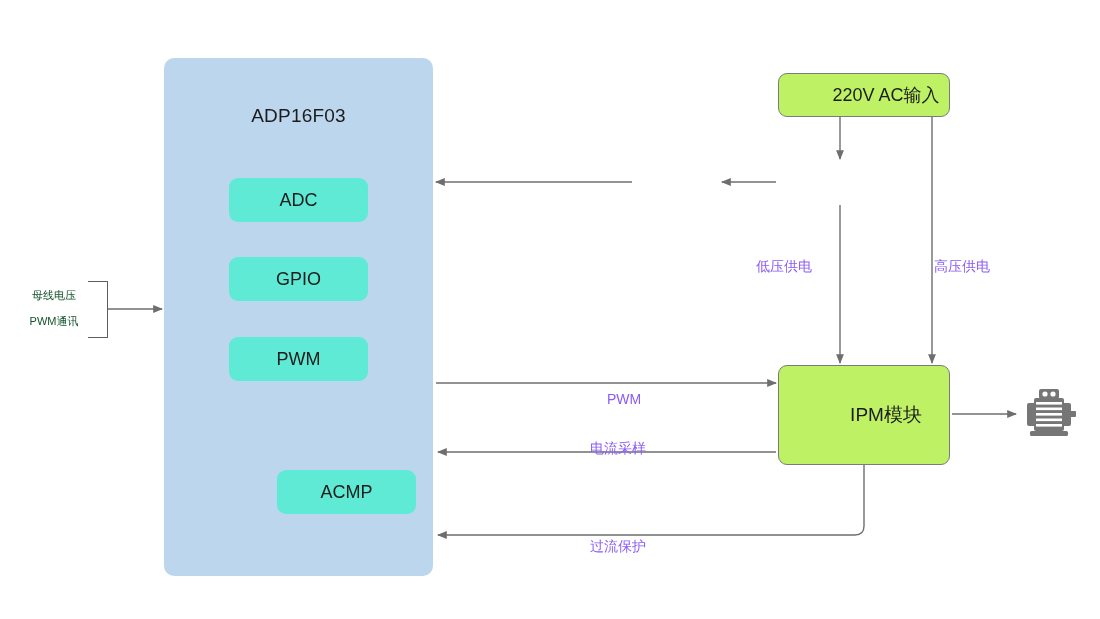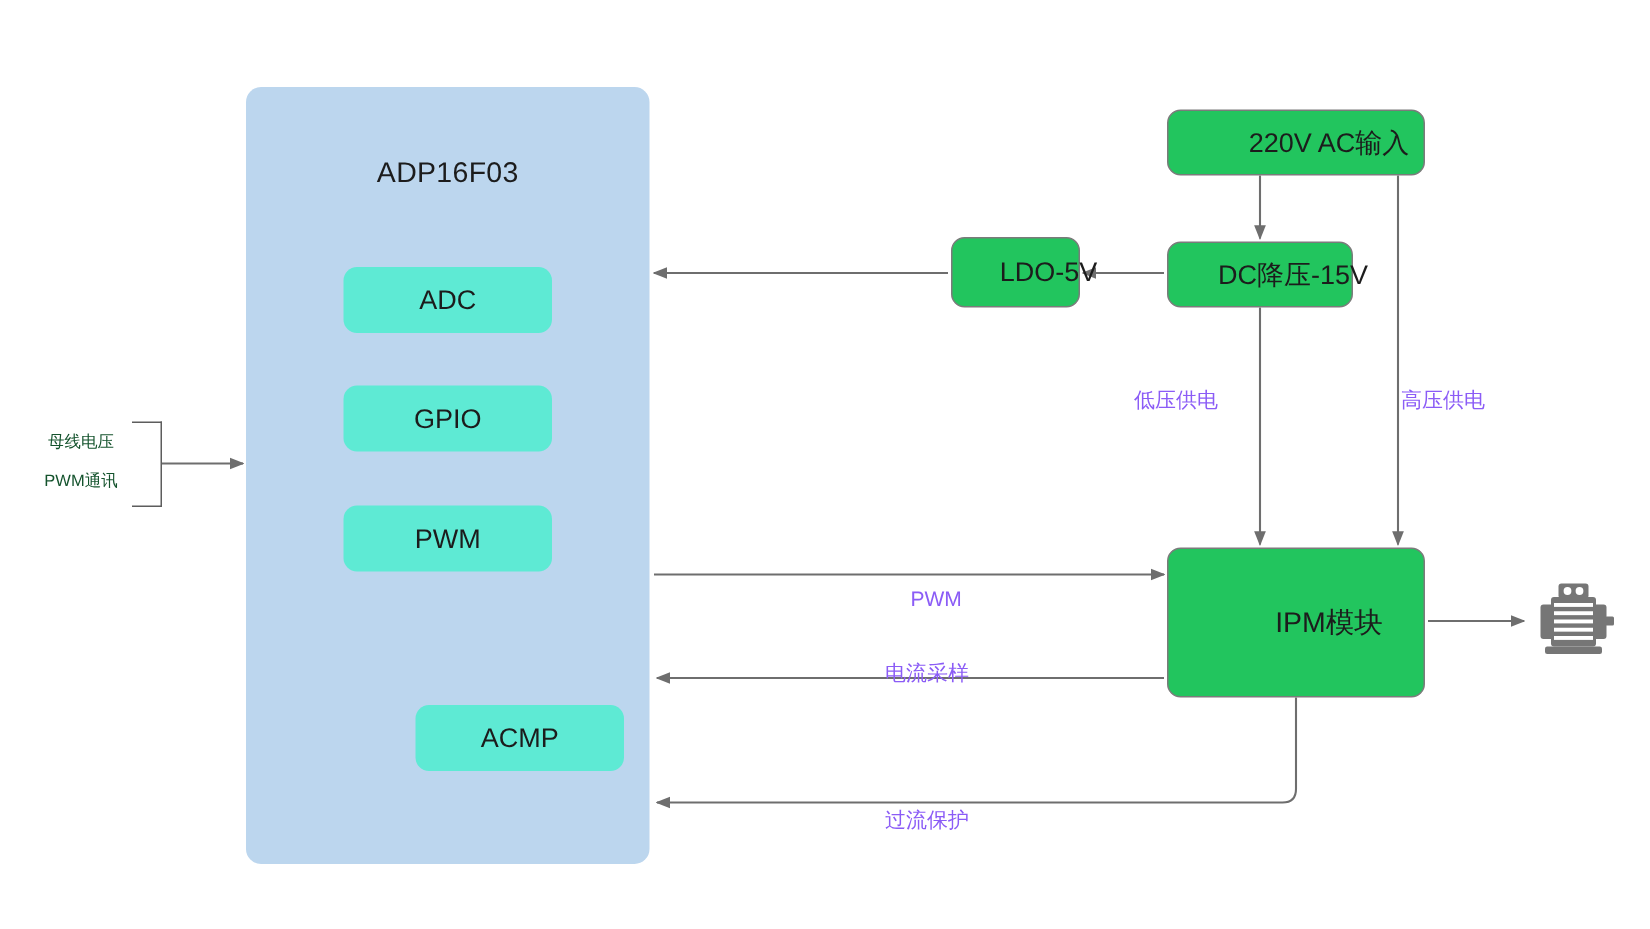--- a/index.html
+++ b/index.html
@@ -60,21 +60,21 @@
     left: 229px;
     width: 139px;
     height: 44px;
     background: #5eead4;
     border-radius: 9px;
     font-size: 18px;
     color: #1c1c1c;
   }
   
   .obox {
-    background: #22c55e;
+    background: #bef264;
     border: 1.3px solid #7b7b7b;
     border-radius: 9px;
     font-size: 18px;
     color: #1c1c1c;
     white-space: nowrap;
     padding-left: 44px;
   }
   .box-ac     { left: 778px; top: 73px;  width: 172px; height: 44px; }
   .box-dc     { left: 778px; top: 161px; width: 124px; height: 44px; }
   .box-ldo    { left: 634px; top: 158px; width: 86px;  height: 47px; }
@@ -175,26 +175,20 @@
   </div>
 
   <div class="input-label">
     <div>母线电压</div>
     <div>PWM通讯</div>
   </div>
   <div class="input-bracket"></div>
 
   <div class="node obox box-ac">
     <span>220V AC输入</span>
-  </div>
-  <div class="node obox box-dc">
-    <span>DC降压-15V</span>
-  </div>
-  <div class="node obox box-ldo">
-    <span>LDO-5V</span>
   </div>
   <div class="node obox box-ipm">
     <span>IPM模块</span>
   </div>
 
   <div class="edge-label lbl-pwm">PWM</div>
   <div class="edge-label lbl-isense">电流采样</div>
   <div class="edge-label lbl-ocp">过流保护</div>
   <div class="edge-label lbl-low">低压供电</div>
   <div class="edge-label lbl-high">高压供电</div>

